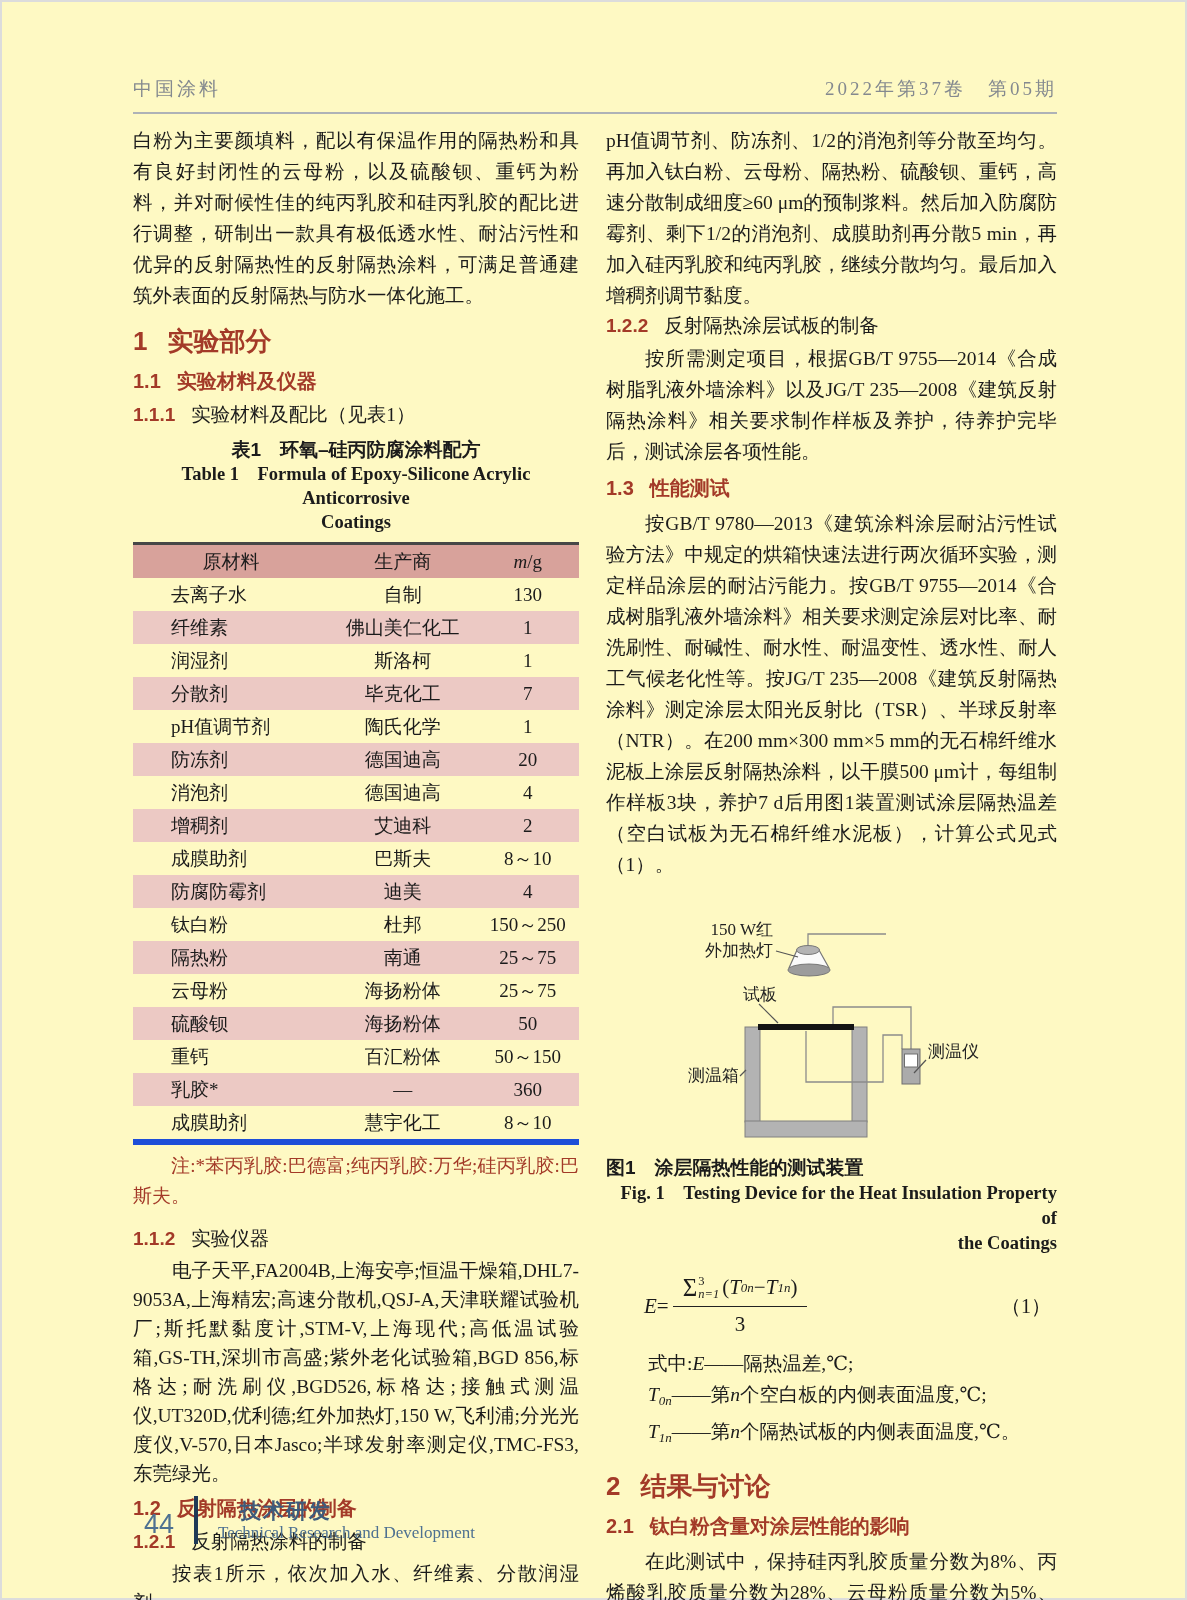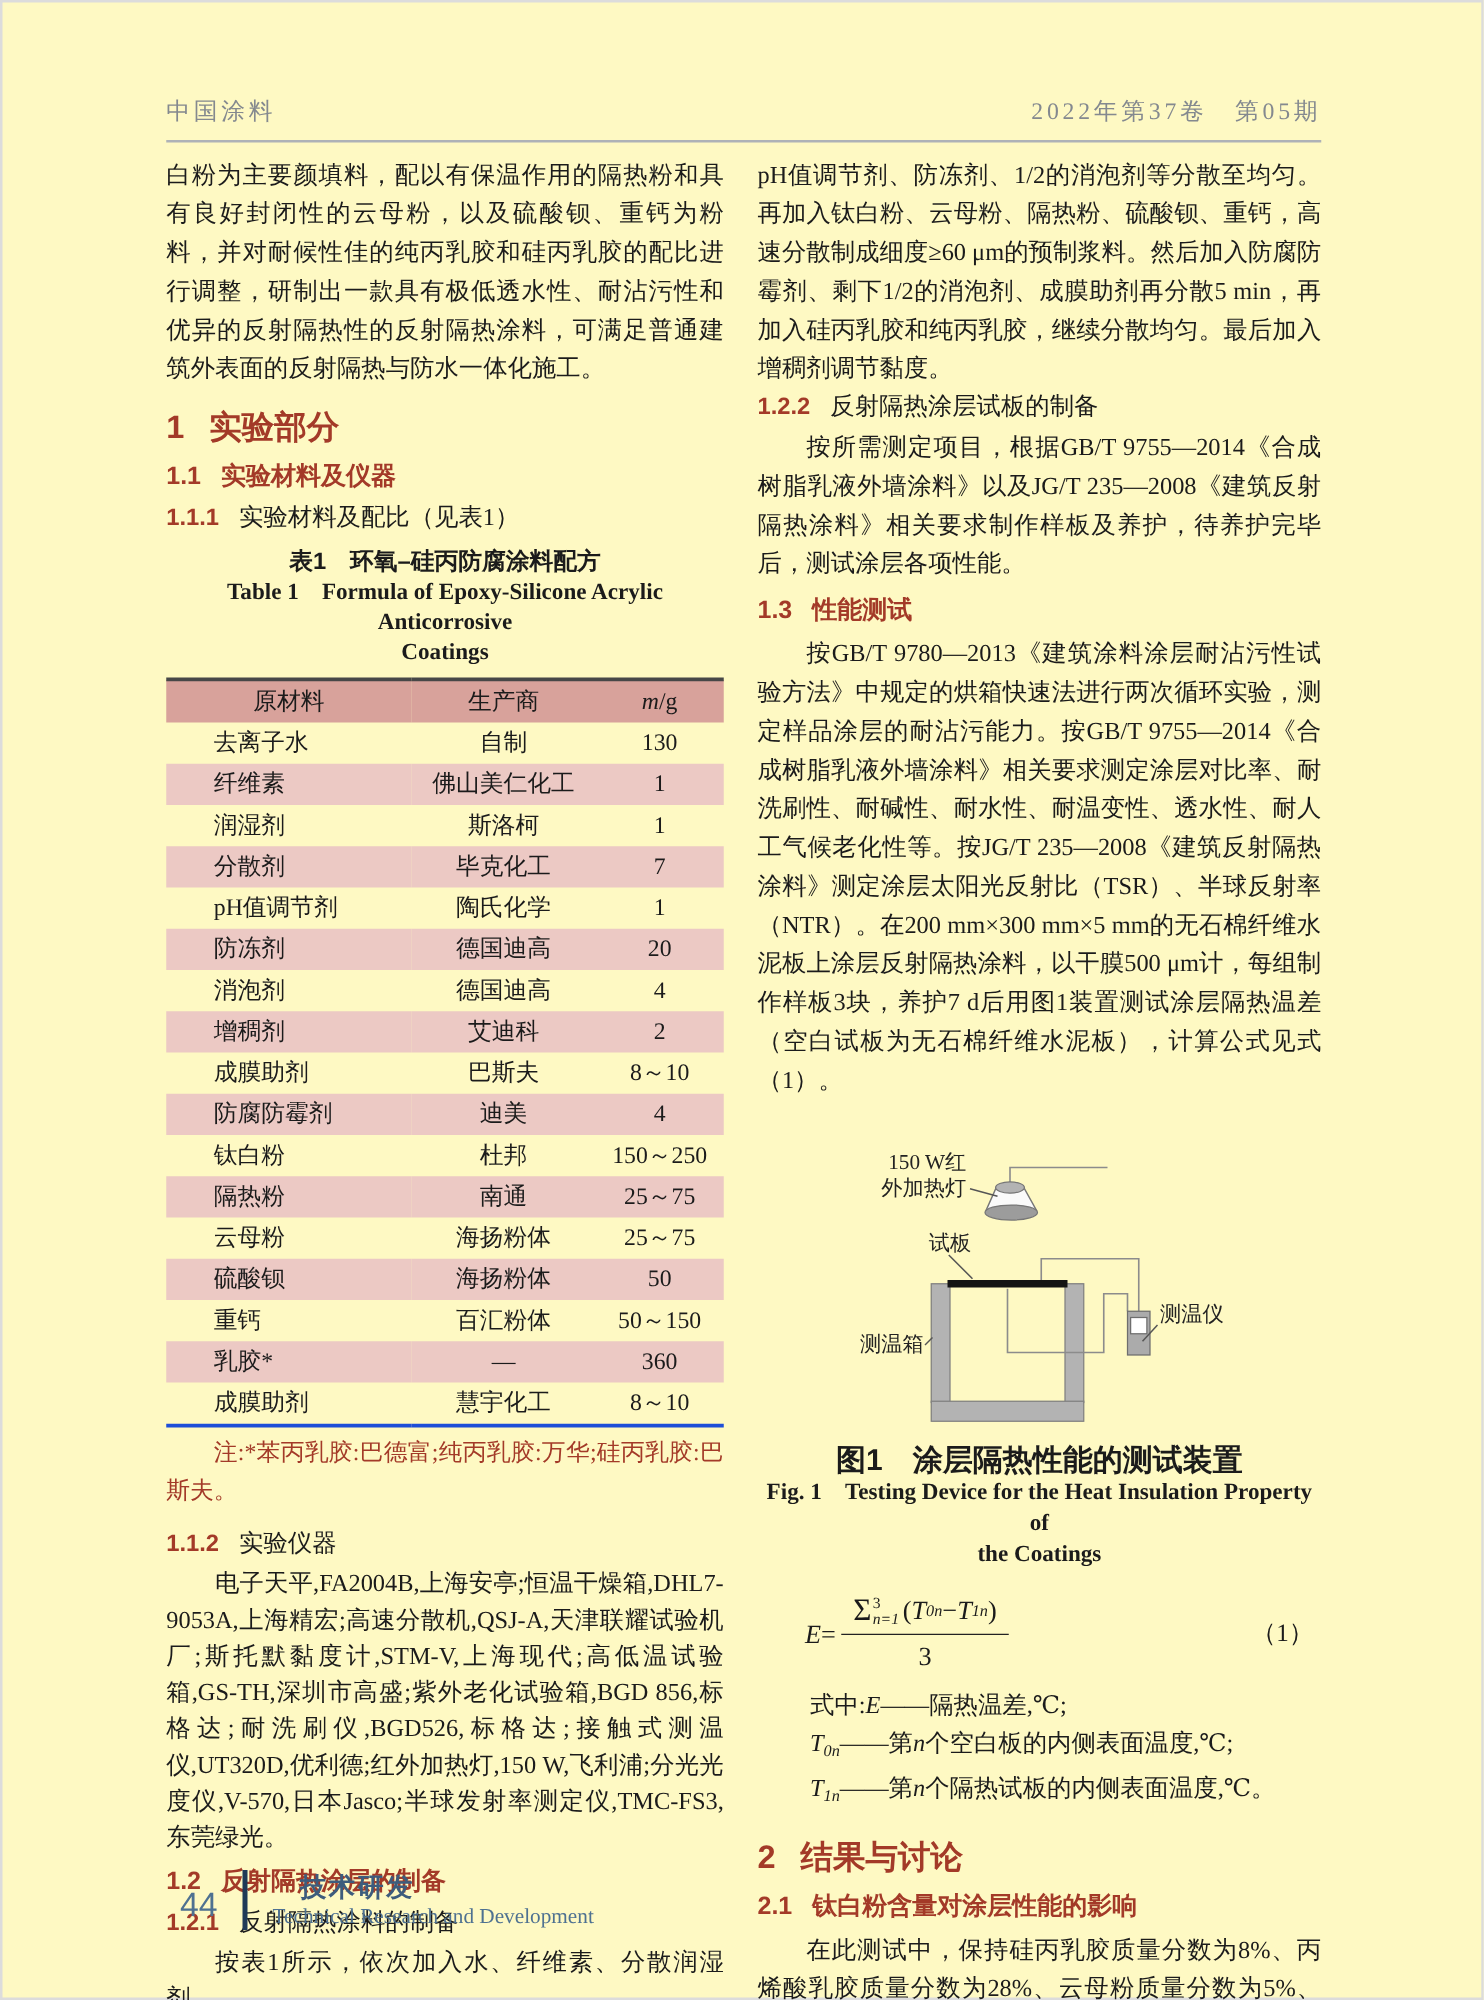--- a/index.html
+++ b/index.html
@@ -33,35 +33,35 @@
       font-weight:bold;color:var(--red);font-size:26px;line-height:30px;margin:15px 0 12px;}
   .h2{display:flex;gap:16px;align-items:baseline;font-family:"Liberation Sans","DejaVu Sans",sans-serif;
       font-weight:bold;color:var(--red);font-size:20px;line-height:26px;margin:8px 0 7px;}
   .h3{display:flex;gap:16px;align-items:baseline;font-size:19.5px;line-height:27px;margin:1px 0 4px;}
   .h3 .num{font-family:"Liberation Sans","DejaVu Sans",sans-serif;font-weight:bold;color:var(--red);font-size:19px;}
   
   .tbl-title-cn{text-align:center;font-family:"Liberation Sans","DejaVu Sans",sans-serif;
       font-weight:bold;font-size:19px;line-height:24px;margin-top:10px;}
   .tbl-title-en{text-align:center;font-weight:bold;font-size:18.5px;line-height:24px;}
   table.formula-table{width:100%;border-collapse:collapse;margin-top:8px;font-size:19px;
-      border-top:3px solid #474747;border-bottom:3px solid #1d4ed8;}
+      border-top:3px solid #474747;border-bottom:6px solid #1d4ed8;}
   table.formula-table th{background:var(--tbl-head);font-weight:normal;height:29px;}
   table.formula-table td{height:28px;}
   table.formula-table tr.alt td{background:var(--tbl-alt);}
   table.formula-table td:nth-child(1){width:44%;text-align:left;padding-left:38px;}
   table.formula-table th:nth-child(1){width:44%;}
   table.formula-table td:nth-child(2),table.formula-table th:nth-child(2){width:33%;text-align:center;}
   table.formula-table td:nth-child(3),table.formula-table th:nth-child(3){text-align:center;}
   .tbl-note{color:var(--red);font-size:19px;line-height:30px;text-indent:2em;margin-top:6px;text-align:justify;}
   
   .fig-wrap{margin:10px 0 2px;}
   .fig-label{font-size:17px;fill:#222;font-family:"Liberation Serif","DejaVu Serif",serif;}
-  .fig-caption-cn{text-align:center;font-family:"Liberation Sans","DejaVu Sans",sans-serif;
-      font-weight:bold;font-size:24px;line-height:26px;margin-top:4px;}
-  .fig-caption-en{text-align:center;font-weight:bold;font-size:18.5px;line-height:25px;}
+  .fig-caption-cn{text-align:left;font-family:"Liberation Sans","DejaVu Sans",sans-serif;
+      font-weight:bold;font-size:19px;line-height:26px;margin-top:4px;}
+  .fig-caption-en{text-align:right;font-weight:bold;font-size:18.5px;line-height:25px;}
   
   .formula-row{display:flex;align-items:center;margin:16px 0 8px;padding-left:38px;font-size:21px;}
   .fvar{font-style:italic;}
   .frac{display:inline-flex;flex-direction:column;align-items:center;margin-left:4px;}
   .frac .num{display:flex;align-items:center;border-bottom:1.6px solid #222;padding:0 10px 3px;}
   .frac .den{padding-top:2px;}
   .sigma{font-size:25px;line-height:25px;}
   .sig-scripts{display:inline-flex;flex-direction:column;justify-content:center;font-size:12.5px;line-height:13px;margin:0 3px 0 1px;}
   .sub{font-size:13px;vertical-align:-4px;}
   .eq-tag{margin-left:auto;padding-right:6px;font-size:20px;}

